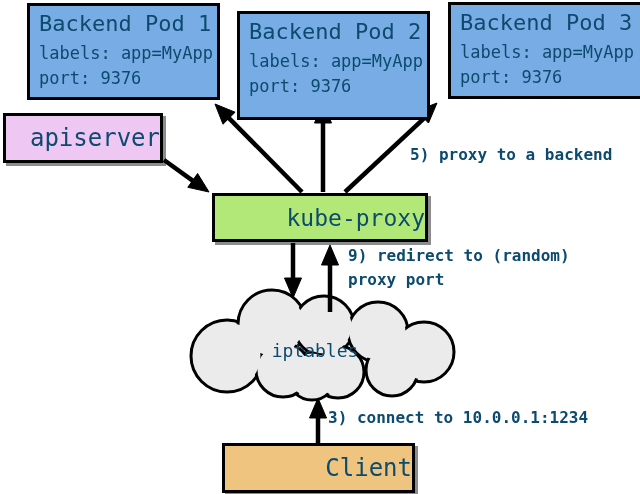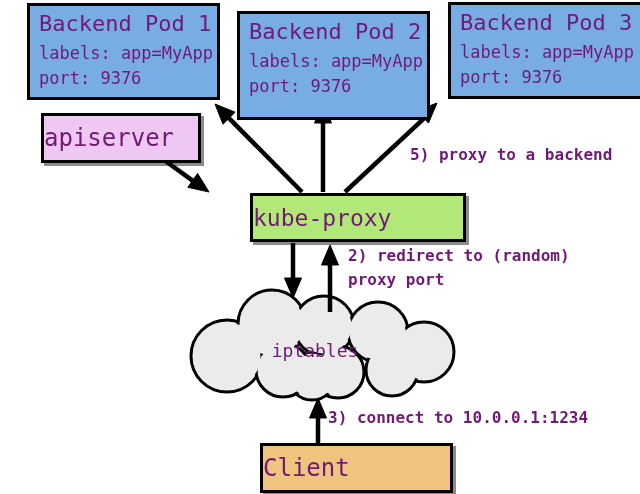--- a/index.html
+++ b/index.html
@@ -1,31 +1,30 @@
 <!DOCTYPE html>
 <html><head>
 <meta charset="utf-8">
 <style>
   html,body{margin:0;padding:0;background:#ffffff;}
   .stage{
     position:relative;width:640px;height:494px;background:#ffffff;overflow:hidden;
-    font-family:"DejaVu Sans Mono", monospace;color:#701a75;
+    font-family:"DejaVu Sans Mono", monospace;color:#0c4a6e;
   }
   .stage svg{position:absolute;left:0;top:0;z-index:1;}
   .box{
     position:absolute;box-sizing:border-box;border:3px solid #000;z-index:2;
   }
   .pod{padding:4px 0 0 9px;}
   .pod-title{font-size:22px;line-height:28px;white-space:nowrap;}
   .pod-line{font-size:17px;line-height:25px;white-space:nowrap;}
   .pod-line.first{margin-top:3px;}
   .node{
-    display:flex;align-items:center;justify-content:flex-start;
+    display:flex;align-items:center;justify-content:flex-end;
     box-shadow:3px 3px 0 rgba(0,0,0,0.45);
-    margin-left:38px;
   }
   .node-apiserver{left:3px;top:113px;width:160px;height:50px;font-size:24px;}
   .node-kubeproxy{left:212px;top:193px;width:216px;height:49px;font-size:23px;}
   .node-client{left:222px;top:443px;width:193px;height:50px;font-size:24px;}
   .note{
     position:absolute;z-index:3;font-weight:bold;font-size:16px;line-height:24px;
     white-space:pre-line;
   }
   .note-1{left:8px;top:170px;}
   .note-2{left:64px;top:242px;}
@@ -131,17 +130,17 @@
     <span>kube-proxy</span>
   </div>
 
   <div class="box node node-client" style="background-color: rgb(238, 196, 126);">
     <span>Client</span>
   </div>
 
   <div class="cloud-label">iptables</div>
 
   <div class="note note-3">3) connect to 10.0.0.1:1234</div>
-  <div class="note note-4">2) redirect to (random)
+  <div class="note note-4">9) redirect to (random)
 proxy port</div>
   <div class="note note-5">5) proxy to a backend</div>
 
 </div>
 
 </body></html>

